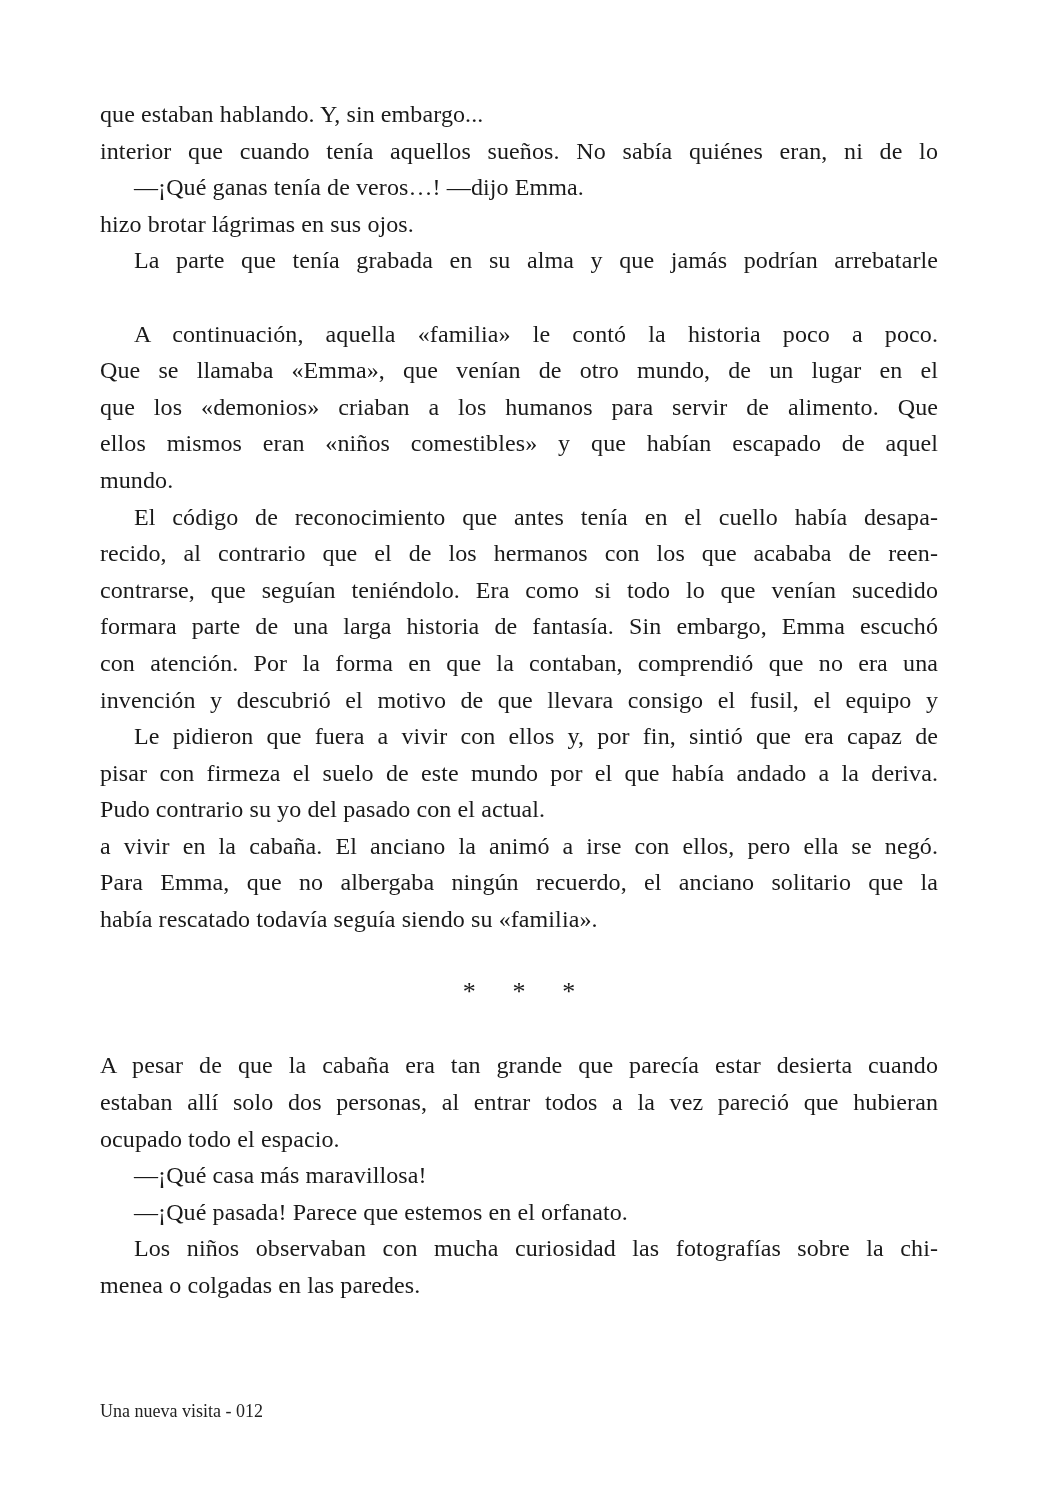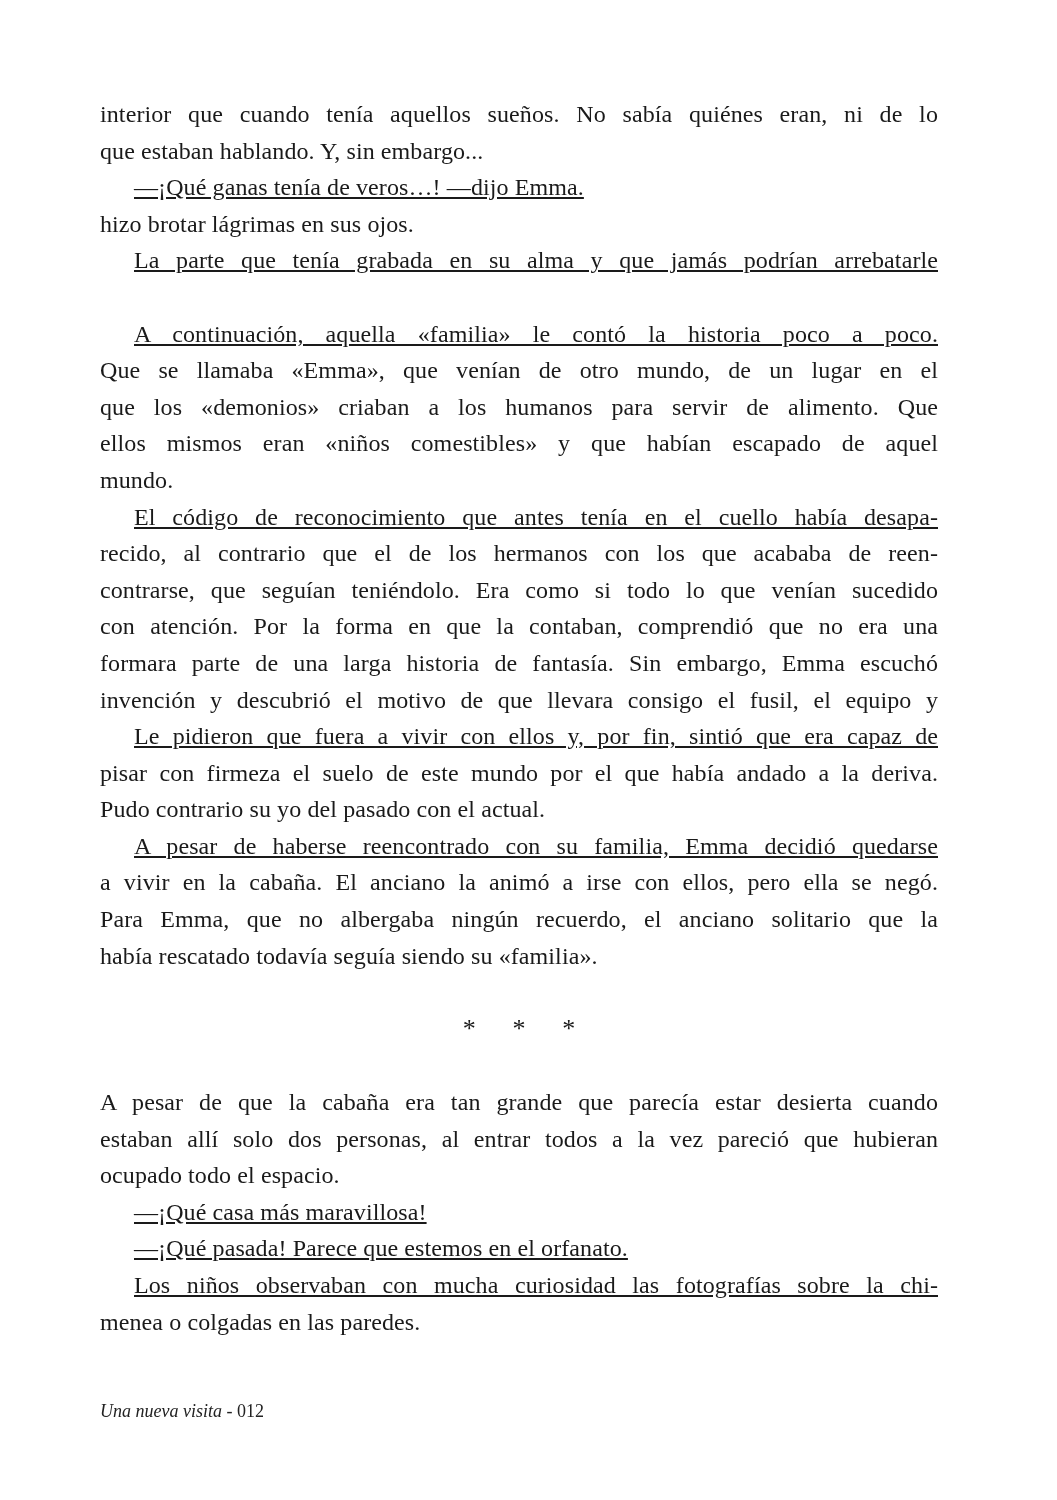--- a/index.html
+++ b/index.html
@@ -29,70 +29,67 @@
     white-space: nowrap;
     letter-spacing: 0.1px;
   }
   .line.justify {
     white-space: normal;
     text-align: justify;
     text-align-last: justify;
   }
   .line.indent {
     padding-left: 34px;
-    text-decoration: underline;
   }
   .line.blank {
     
   }
   .line.separator {
     text-align: center;
     text-align-last: center;
     font-size: 26px;
     word-spacing: 30px;
     white-space: normal;
   }
   .running-footer {
     position: absolute;
     left: 100px;
     top: 1398px;
     font-size: 18px;
     line-height: 26px;
     color: #222222;
   }
   .running-footer .book-title {
-    font-style: italic;
   }
 </style>
 </head>
 <body>
 
 <div class="page">
   <main class="text-block" id="text-block">
+      <div class="line">que estaban hablando. Y, sin embargo...</div>
       <div class="line justify">interior que cuando tenía aquellos sueños. No sabía quiénes eran, ni de lo</div>
-      <div class="line">que estaban hablando. Y, sin embargo...</div>
       <div class="line indent">—¡Qué ganas tenía de veros…! —dijo Emma.</div>
       <div class="line">hizo brotar lágrimas en sus ojos.</div>
       <div class="line indent justify">La parte que tenía grabada en su alma y que jamás podrían arrebatarle</div>
       <div class="line blank"></div>
       <div class="line indent justify">A continuación, aquella «familia» le contó la historia poco a poco.</div>
       <div class="line justify">Que se llamaba «Emma», que venían de otro mundo, de un lugar en el</div>
       <div class="line justify">que los «demonios» criaban a los humanos para servir de alimento. Que</div>
       <div class="line justify">ellos mismos eran «niños comestibles» y que habían escapado de aquel</div>
       <div class="line">mundo.</div>
       <div class="line indent justify">El código de reconocimiento que antes tenía en el cuello había desapa-</div>
       <div class="line justify">recido, al contrario que el de los hermanos con los que acababa de reen-</div>
       <div class="line justify">contrarse, que seguían teniéndolo. Era como si todo lo que venían sucedido</div>
+      <div class="line justify">formara parte de una larga historia de fantasía. Sin embargo, Emma escuchó</div>
       <div class="line justify">con atención. Por la forma en que la contaban, comprendió que no era una</div>
-      <div class="line justify">formara parte de una larga historia de fantasía. Sin embargo, Emma escuchó</div>
       <div class="line justify">invención y descubrió el motivo de que llevara consigo el fusil, el equipo y</div>
       <div class="line indent justify">Le pidieron que fuera a vivir con ellos y, por fin, sintió que era capaz de</div>
       <div class="line justify">pisar con firmeza el suelo de este mundo por el que había andado a la deriva.</div>
       <div class="line">Pudo contrario su yo del pasado con el actual.</div>
-      <div class="line indent justify">A pesar de haberse reencontrado con su familia, Emma decidió quedarse</div>
       <div class="line justify">a vivir en la cabaña. El anciano la animó a irse con ellos, pero ella se negó.</div>
       <div class="line justify">Para Emma, que no albergaba ningún recuerdo, el anciano solitario que la</div>
       <div class="line">había rescatado todavía seguía siendo su «familia».</div>
       <div class="line blank"></div>
       <div class="line separator">* * *</div>
       <div class="line blank"></div>
       <div class="line justify">A pesar de que la cabaña era tan grande que parecía estar desierta cuando</div>
       <div class="line justify">estaban allí solo dos personas, al entrar todos a la vez pareció que hubieran</div>
       <div class="line">ocupado todo el espacio.</div>
       <div class="line indent">—¡Qué casa más maravillosa!</div>

